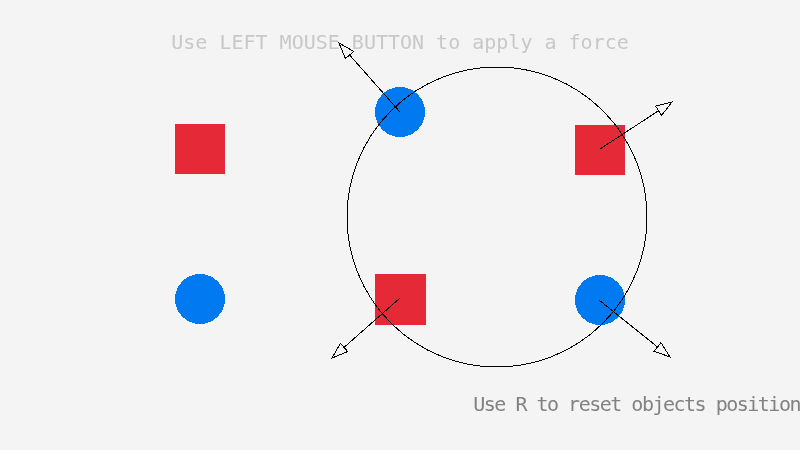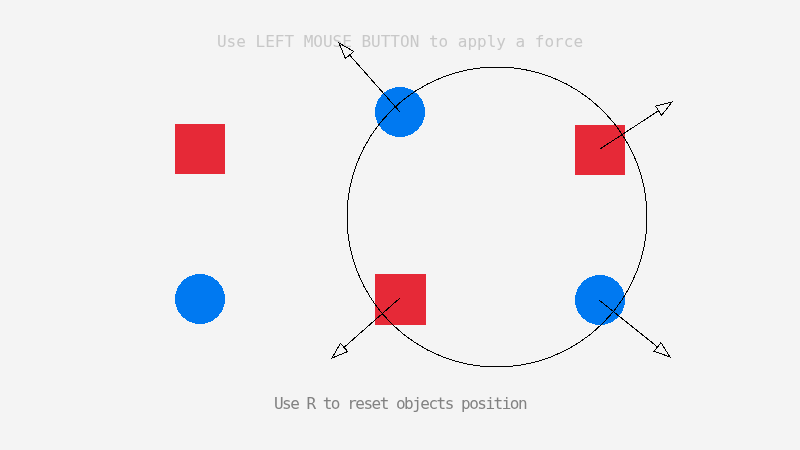--- a/index.html
+++ b/index.html
@@ -9,21 +9,21 @@
     width: 800px;
     height: 450px;
     overflow: hidden;
     font-family: "DejaVu Sans Mono", monospace;
   }
   .hint {
     position: absolute;
     left: 0;
     width: 100%;
     text-align: center;
-    font-size: 16px;
+    font-size: 20px;
     line-height: 20px;
     white-space: pre;
     z-index: 1;
   }
   .hint-top { top: 32px; letter-spacing: 0px; }
   .hint-bottom { top: 394px; letter-spacing: -1.5px; }
   .scene-canvas {
     position: absolute;
     top: 0; left: 0;
     width: 800px;
@@ -46,14 +46,14 @@
       <circle cx="497" cy="217" r="150" fill="none" stroke="#000000" stroke-width="1"></circle>
       <line x1="400" y1="112" x2="349.5974330997957" y2="54.987260391572164" stroke="#000000" stroke-width="1"></line>
       <polygon points="339,43 353.71805385939865,51.3443927635174 345.47681234019274,58.63012801962693" fill="none" stroke="#000000" stroke-width="1"></polygon>
       <line x1="600" y1="149" x2="658.601933594106" y2="110.74596001495858" stroke="#000000" stroke-width="1"></line>
       <polygon points="672,102 661.608357349248,115.35154534198465 655.595509838964,106.14037468793252" fill="none" stroke="#000000" stroke-width="1"></polygon>
       <line x1="400" y1="298" x2="343.9974056858415" y2="347.41405380661047" stroke="#000000" stroke-width="1"></line>
       <polygon points="332,358 340.35848668186384,343.2899456021025 347.63632468981916,351.53816201111846" fill="none" stroke="#000000" stroke-width="1"></polygon>
       <line x1="599" y1="300" x2="657.5232616925044" y2="346.98346361229227" stroke="#000000" stroke-width="1"></line>
       <polygon points="670,357 654.0800773092299,351.2723424054939 660.966446075779,342.69458481909066" fill="none" stroke="#000000" stroke-width="1"></polygon>
     </svg>
-  <div class="hint hint-bottom" style="color: rgb(130, 130, 130);">Use R to reset objects position</div>
+  <div class="hint hint-bottom" style="color: rgb(130, 130, 130); text-align: right;">Use R to reset objects position</div>
 </div>
 
 </body></html>

